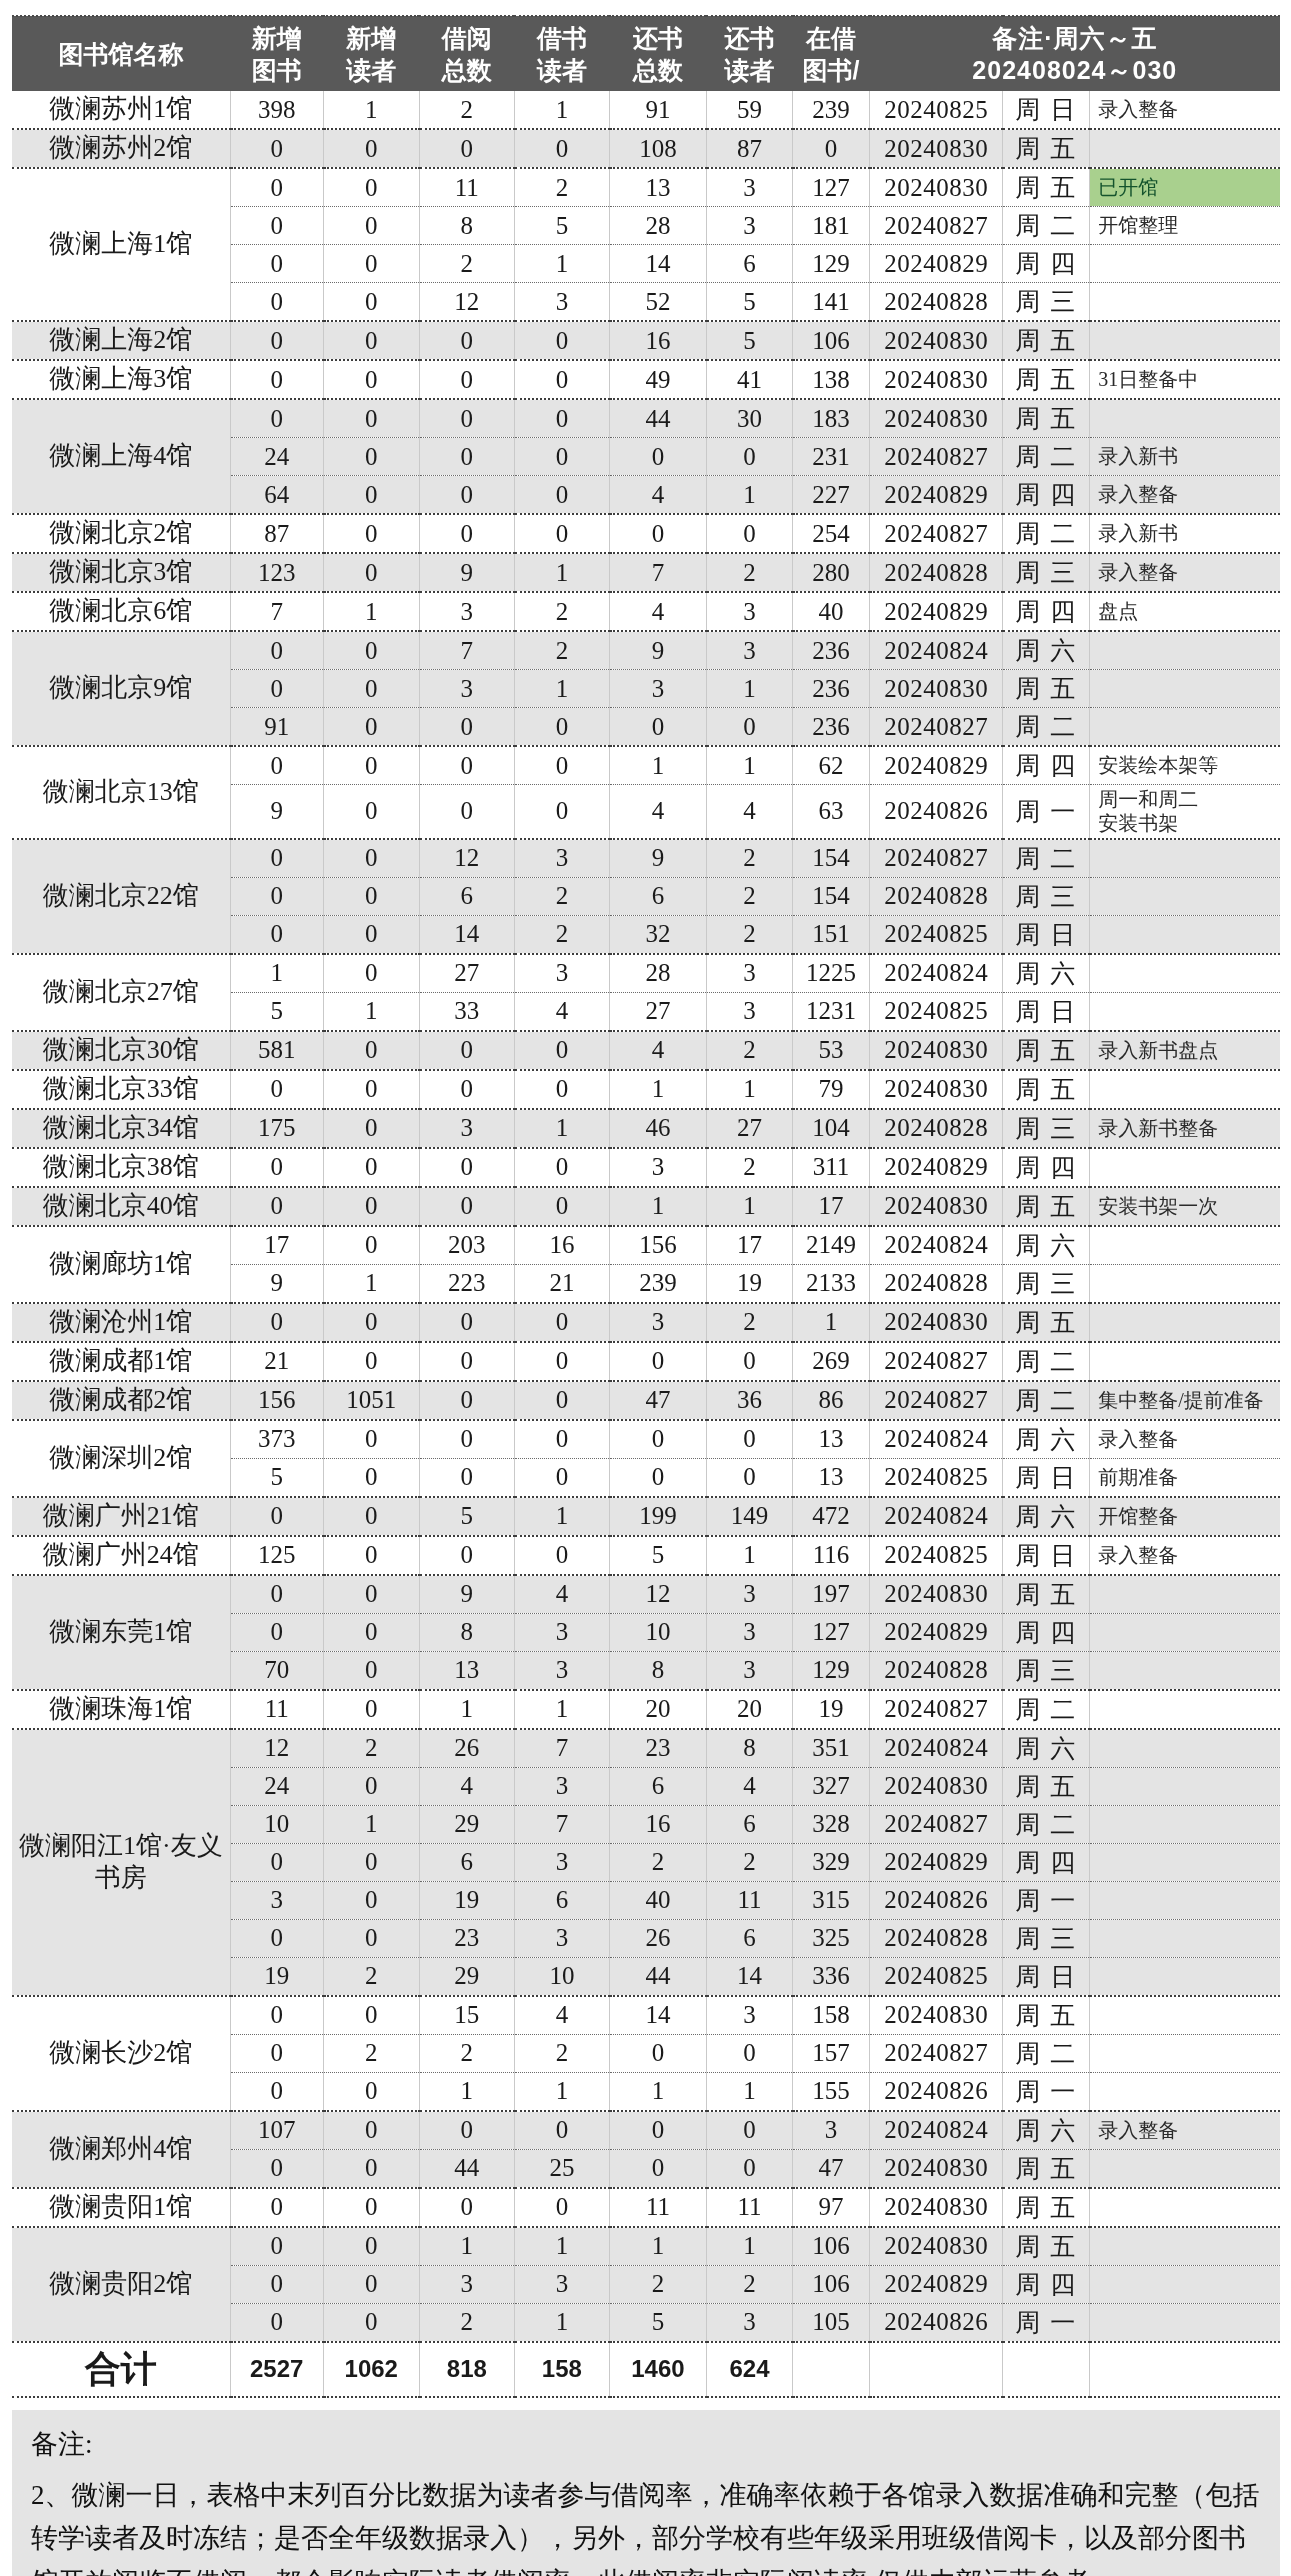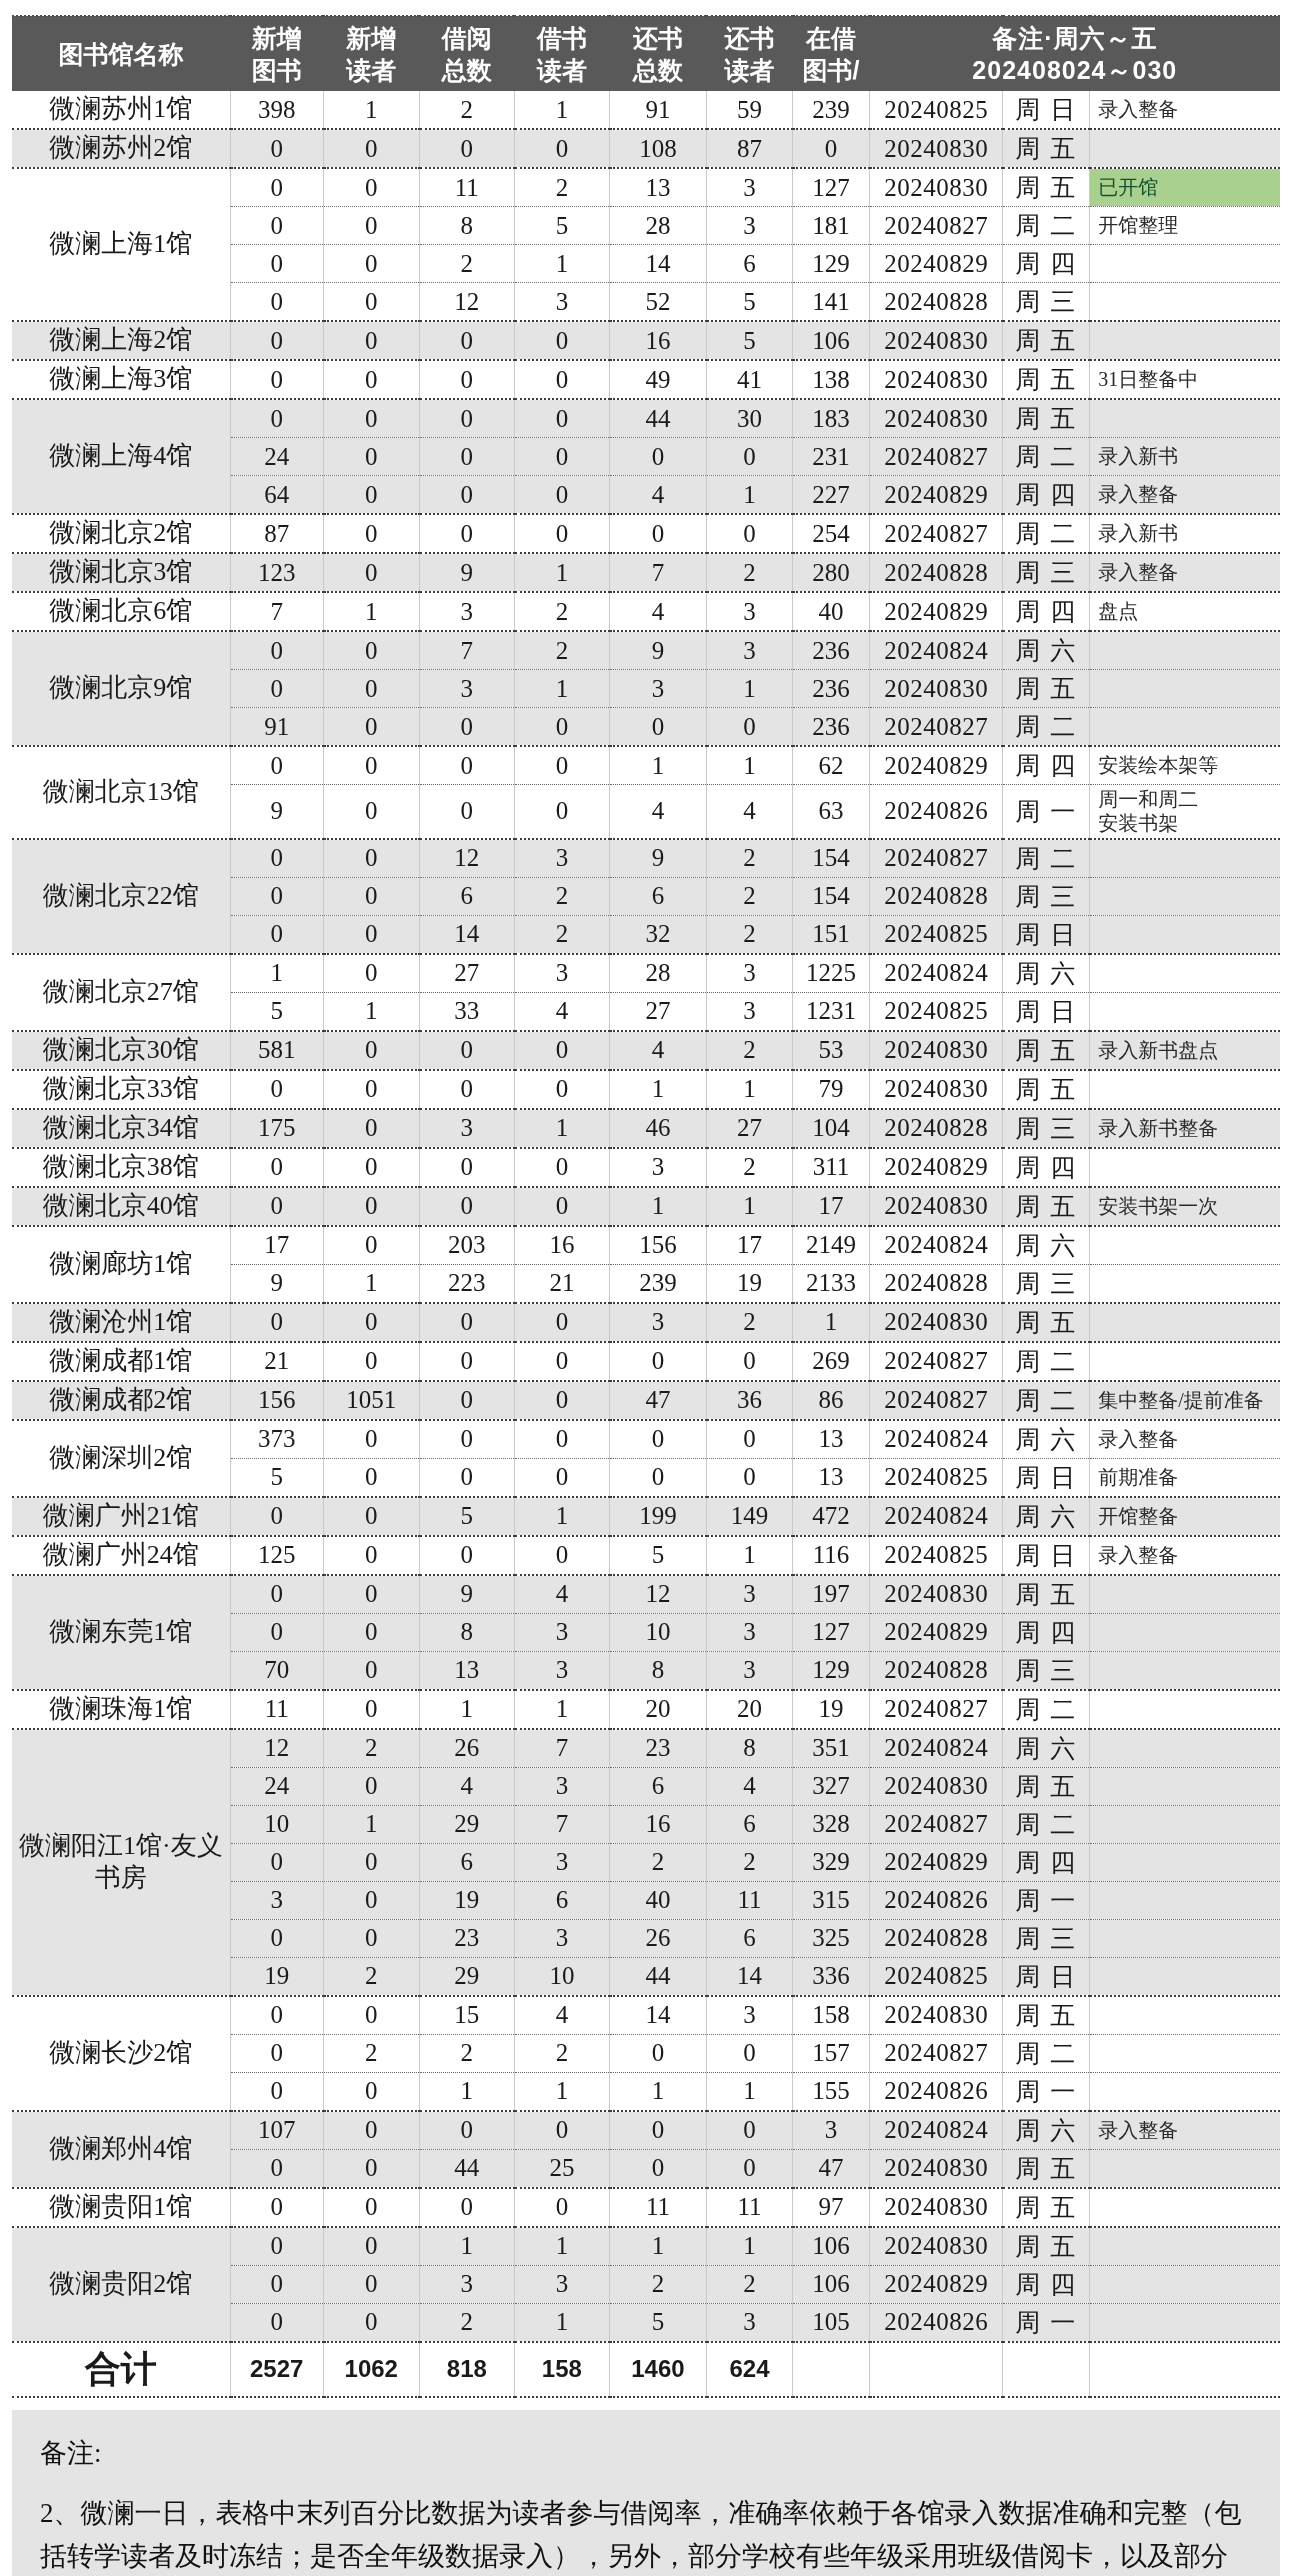--- a/index.html
+++ b/index.html
@@ -37,21 +37,21 @@
   tr.total-row td{
     font-family:"Liberation Sans","DejaVu Sans",sans-serif;font-weight:bold;
     font-size:24px;height:42px;border-bottom:2px dotted #3d3d3d;
   }
   tr.total-row td.total-label{font-size:36px;border-left:none;}
   .notes{
     margin-top:12px;background:var(--notes-bg);
     padding:6px 12px 34px 12px;font-size:27px;line-height:1.62;
     border-bottom:2px dotted #555;color:#111;
   }
-  .notes div{margin:16px;}
+  .notes div{margin:7px;}
 </style>
 </head>
 <body>
 
 <div class="page">
   <table>
     <colgroup>
       <col style="width:218px">
         <col style="width:93px">
         <col style="width:96px">

